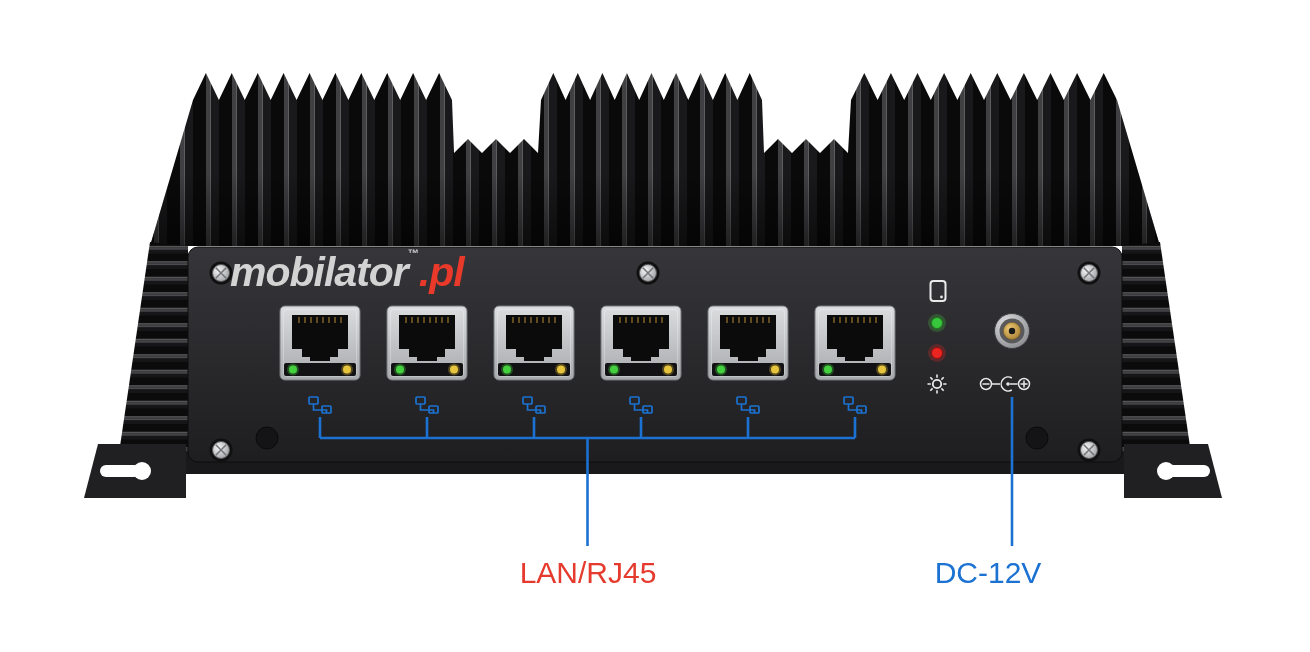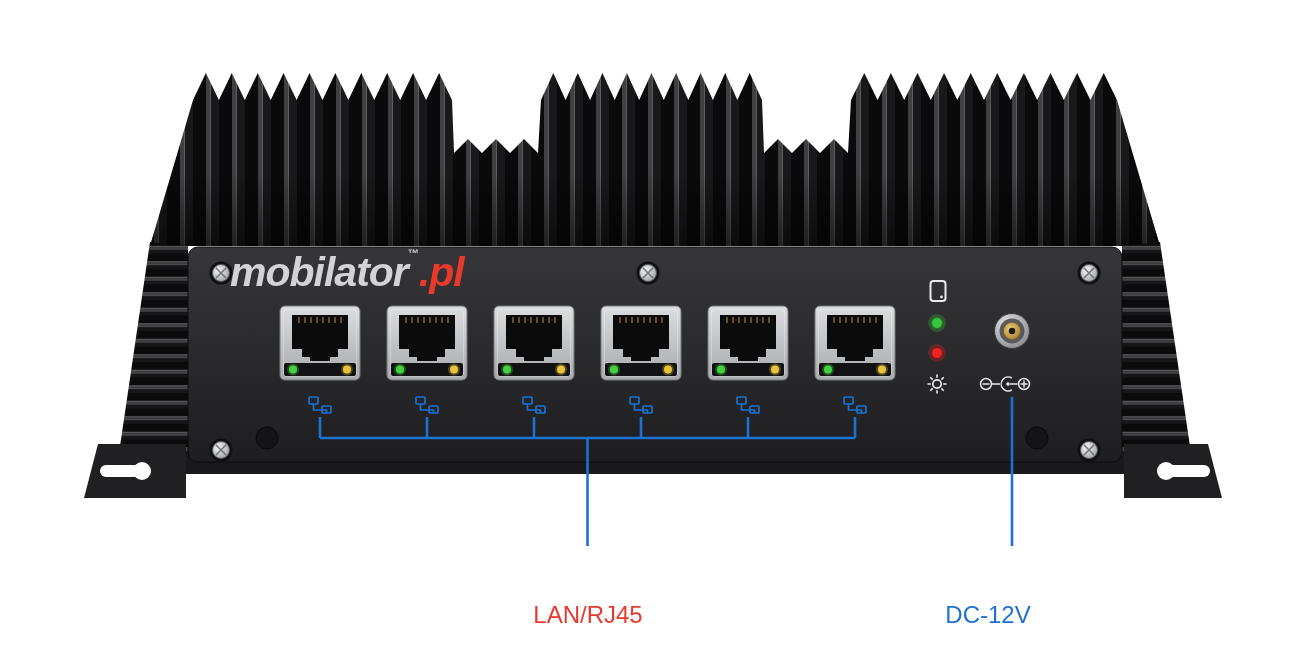--- a/index.html
+++ b/index.html
@@ -20,21 +20,21 @@
     font-size:41px;font-style:italic;font-weight:bold;letter-spacing:-1px;
     color:var(--logo-gray,#d3d3d4);white-space:nowrap;
   }
   .brand-watermark .tld{color:var(--brand-red,#e8392a);}
   .brand-watermark .tm{
     font-size:11px;font-style:normal;font-weight:bold;letter-spacing:0;
     vertical-align:top;position:relative;top:-4px;color:var(--logo-gray,#cfcfcf);
   }
   .callout-label{
     position:absolute;top:556px;transform:translateX(-50%);
-    font-size:24px;line-height:1.1;white-space:nowrap;margin-top:46px;
+    font-size:30px;line-height:1.1;white-space:nowrap;
   }
   .lan-label{left:588px;color:var(--lan-red,#e63a2e);}
   .dc-label{left:988px;color:var(--callout-blue,#1b72d2);}
 </style>
 </head>
 <body>
 
 <div class="stage">
 
   <svg width="1310" height="652" viewBox="0 0 1310 652" xmlns="http://www.w3.org/2000/svg" xmlns:xlink="http://www.w3.org/1999/xlink">

